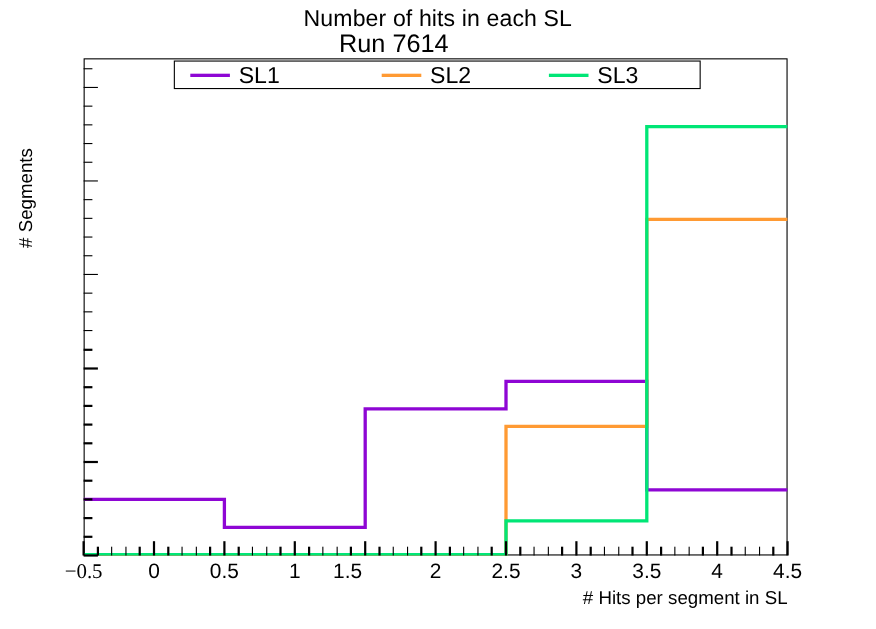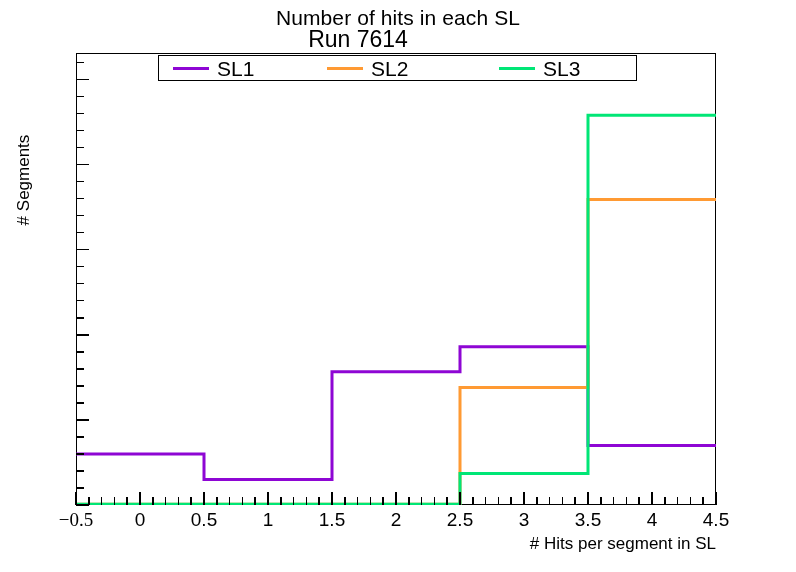--- a/index.html
+++ b/index.html
@@ -107,21 +107,21 @@
       <div class="ytick minor" style="left: 76px; top: 61.5635px;"></div>
       <div class="xtick major" style="left: 75.2px; bottom: auto; top: 492px;"></div>
       <div class="xlabel-txt" style="left: 76px; font-family: Liberation Serif, serif;">−0.5</div>
       <div class="xtick major" style="left: 139.2px; bottom: auto; top: 492px;"></div>
       <div class="xlabel-txt" style="left: 140px;">0</div>
       <div class="xtick major" style="left: 203.2px; bottom: auto; top: 492px;"></div>
       <div class="xlabel-txt" style="left: 204px;">0.5</div>
       <div class="xtick major" style="left: 267.2px; bottom: auto; top: 492px;"></div>
       <div class="xlabel-txt" style="left: 268px;">1</div>
       <div class="xtick major" style="left: 331.2px; bottom: auto; top: 492px;"></div>
-      <div class="xlabel-txt" style="left: 332px;">1.5</div>
+      <div class="xlabel-txt" style="left: 316px;">1.5</div>
       <div class="xtick major" style="left: 395.2px; bottom: auto; top: 492px;"></div>
       <div class="xlabel-txt" style="left: 396px;">2</div>
       <div class="xtick major" style="left: 459.2px; bottom: auto; top: 492px;"></div>
       <div class="xlabel-txt" style="left: 460px; text-align: center;">2.5</div>
       <div class="xtick major" style="left: 523.2px; bottom: auto; top: 492px;"></div>
       <div class="xlabel-txt" style="left: 524px;">3</div>
       <div class="xtick major" style="left: 587.2px; bottom: auto; top: 492px;"></div>
       <div class="xlabel-txt" style="left: 588px;">3.5</div>
       <div class="xtick major" style="left: 651.2px; bottom: auto; top: 492px;"></div>
       <div class="xlabel-txt" style="left: 652px;">4</div>
@@ -167,21 +167,21 @@
       <div class="xtick minor" style="left: 676.8px; top: 497px;"></div>
       <div class="xtick minor" style="left: 689.6px; top: 497px;"></div>
       <div class="xtick minor" style="left: 702.4px; top: 497px;"></div>
     </div>
 
   <div class="abs" id="legend">
       <div class="legend-entry" style="left: 14px;">
         <span class="legend-swatch" style="background: rgb(142, 6, 212);"></span>
         <span class="legend-text">SL1</span>
       </div>
-      <div class="legend-entry" style="left: 168px;">
+      <div class="legend-entry" style="left: 188px;">
         <span class="legend-swatch" style="background: rgb(255, 154, 51);"></span>
         <span class="legend-text">SL2</span>
       </div>
       <div class="legend-entry" style="left: 340px;">
         <span class="legend-swatch" style="background: rgb(0, 230, 118);"></span>
         <span class="legend-text">SL3</span>
       </div>
     </div>
 
 </div>

